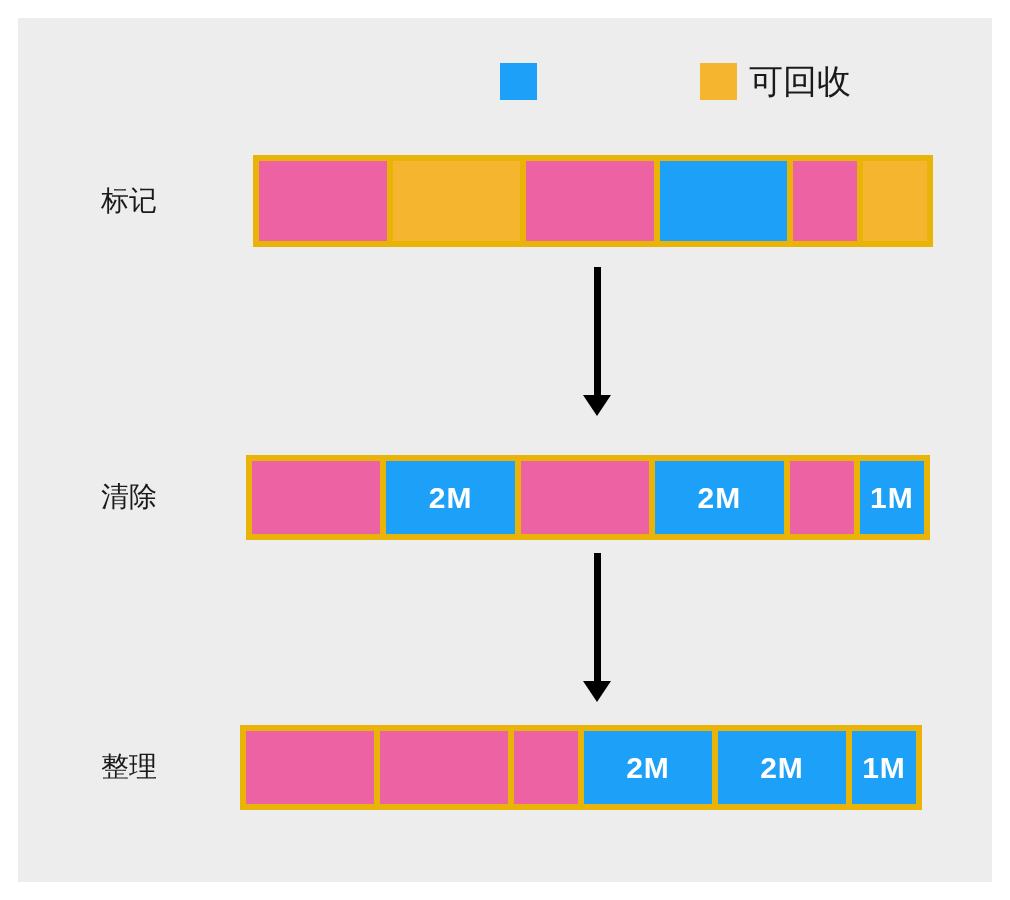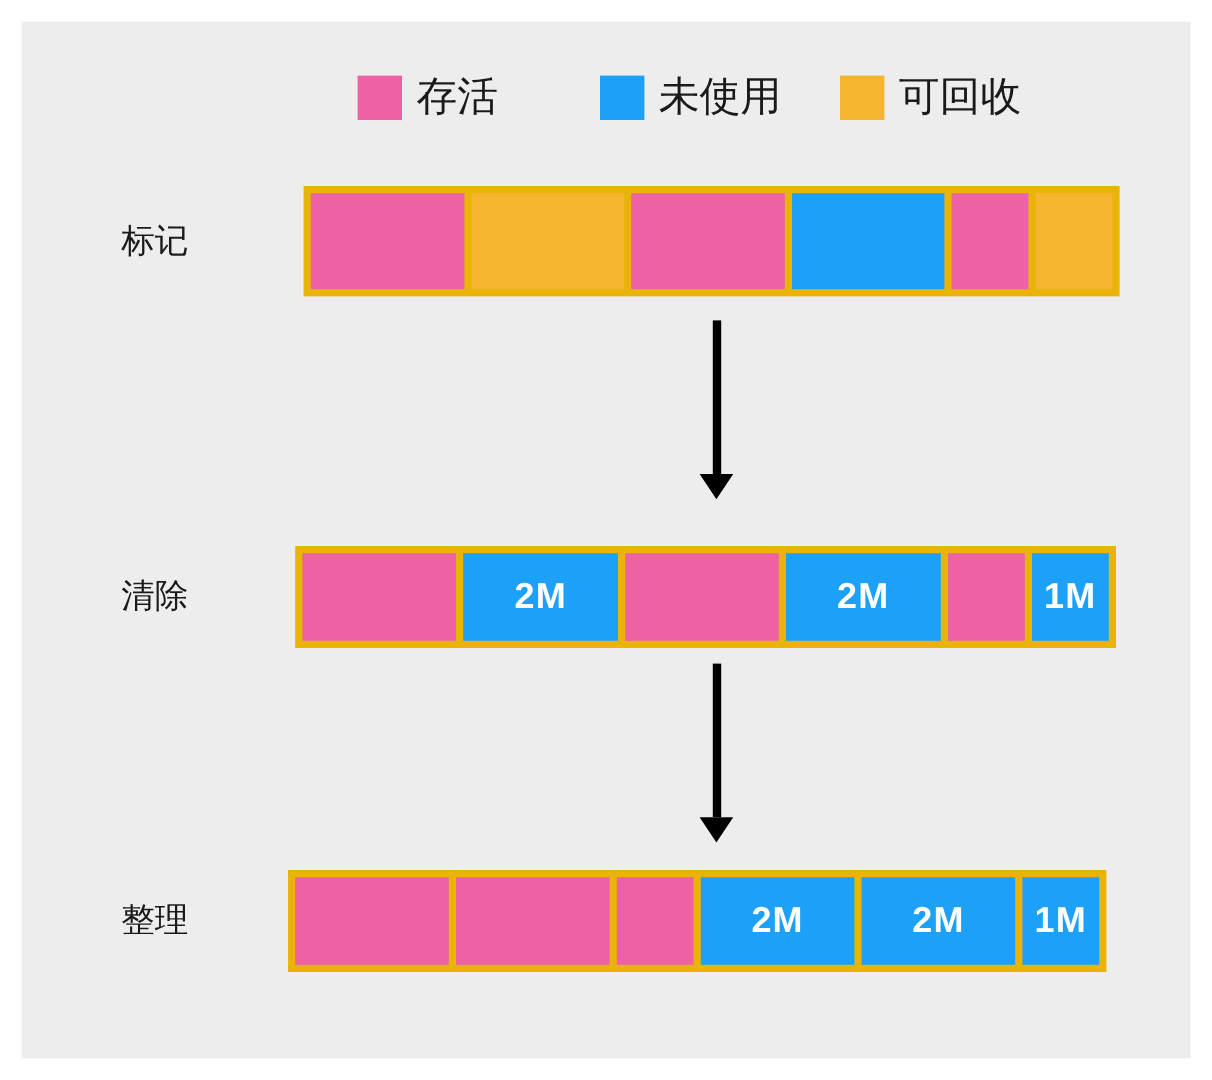--- a/index.html
+++ b/index.html
@@ -86,27 +86,22 @@
     border-left: 14px solid transparent;
     border-right: 14px solid transparent;
     border-top: 21px solid #000000;
   }
 </style>
 </head>
 <body style="background: rgb(255, 255, 255);">
 
 <div class="canvas" style="background: rgb(237, 237, 238);">
 
-  <div class="legend-item" style="left:280px">
-    <div class="swatch" style="background: rgb(236, 98, 162);"></div>
-    <div class="legend-label">存活</div>
-  </div>
   <div class="legend-item" style="left:482px">
     <div class="swatch" style="background: rgb(29, 161, 248);"></div>
-    <div class="legend-label">未使用</div>
   </div>
   <div class="legend-item" style="left:682px">
     <div class="swatch" style="background: rgb(245, 181, 46);"></div>
     <div class="legend-label">可回收</div>
   </div>
 
   <div class="row-label" style="top:183px">标记</div>
   <div class="bar" style="left:235px; top:137px; width:680px; height:92px">
       <div class="seg" style="flex: 2 1 0px; background: rgb(236, 98, 162);"></div>
       <div class="seg" style="flex: 2 1 0px; background: rgb(245, 181, 46);"></div>

